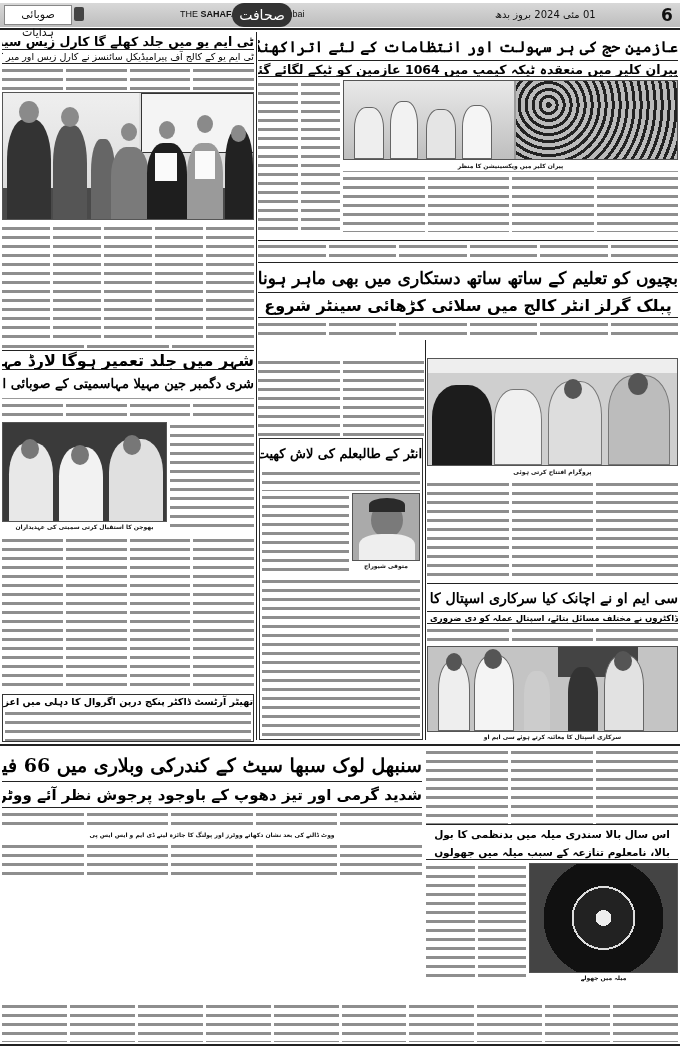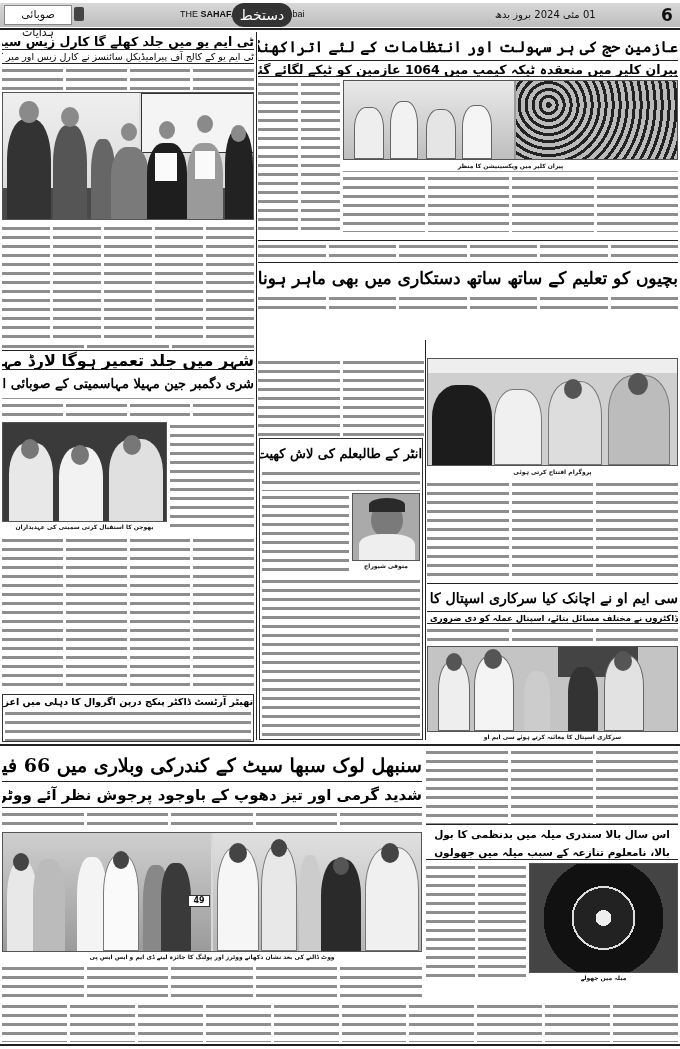--- a/index.html
+++ b/index.html
@@ -29,21 +29,21 @@
 
 <div class="abs hdr">
   <div class="band"></div>
   <div class="sec-label">صوبائی ہدایات</div>
   <div class="logo-ico"></div>
   <div class="brand">
     <span>THE</span>
     <b>SAHAFAT</b>
     <span>DAILY Mumbai</span>
   </div>
-  <div class="mast">دستخط</div>
+  <div class="mast">صحافت</div>
   <div class="date">01 مئی 2024 بروز بدھ</div>
   <div class="pno">6</div>
 </div>
 
 <div class="abs rule" style="left:256px;top:32px;width:1px;height:708px"></div>
 <div class="abs rule" style="left:425px;top:340px;width:1px;height:400px"></div>
 
 <div class="abs" style="left:2px;top:34px;width:252px;height:306px">
   <div class="h1" style="font-size:12.5px;height:16px;line-height:16px;border-bottom:1px solid #222">ٹی ایم یو میں جلد کھلے گا کارل زیس سینٹر آف ایکسیلنس</div>
   <div class="h1" style="font-size:9.5px;height:14px;line-height:14px;font-weight:normal;border-bottom:1px solid #222">ٹی ایم یو کے کالج آف پیرامیڈیکل سائنسز نے کارل زیس اور میر کے ساتھ ایم او یو پر دستخط کیے</div>
@@ -115,20 +115,21 @@
 <div class="abs" style="left:258px;top:242px;width:420px;height:98px">
   <div class="cols" style="height:20px">
       <div></div>
       <div></div>
       <div></div>
       <div></div>
       <div></div>
       <div></div>
     </div>
   <div class="h1" style="font-size:17px;height:30px;line-height:30px;font-family:'DejaVu Serif',serif;border-top:1px solid #222">بچیوں کو تعلیم کے ساتھ ساتھ دستکاری میں بھی ماہر ہونا چاہیے: ڈاکٹر رخشندہ روحی</div>
+  <div class="h1" style="font-size:16px;height:26px;line-height:26px;border-top:1px solid #222;border-bottom:1px solid #222">پبلک گرلز انٹر کالج میں سلائی کڑھائی سینٹر شروع</div>
   <div class="cols" style="height:18px;margin-top:2px">
       <div></div>
       <div></div>
       <div></div>
       <div></div>
       <div></div>
       <div></div>
     </div>
 </div>
 
@@ -258,42 +259,20 @@
 <div class="abs" style="left:2px;top:748px;width:420px;height:252px">
   <div class="h1" style="font-size:19px;height:34px;line-height:34px;font-family:'DejaVu Serif',serif;border-bottom:1px solid #222">سنبھل لوک سبھا سیٹ کے کندرکی وبلاری میں 66 فیصد پولنگ</div>
   <div class="h1" style="font-size:15px;height:26px;line-height:26px;border-bottom:1px solid #222">شدید گرمی اور تیز دھوپ کے باوجود پرجوش نظر آئے ووٹرز</div>
   <div class="cols" style="height:20px;margin-top:2px">
       <div></div>
       <div></div>
       <div></div>
       <div></div>
       <div></div>
     </div>
-  <div class="photo" style="position:relative;height:120px;margin-top:2px;background:#d8d8d8">
-    <div style="position:absolute;left:0;top:0;width:208px;height:120px;background:linear-gradient(#cfcfcf,#9a9a9a)"></div>
-    <div class="person" style="left:4px;width:30px;height:90px;background:#e8e8e8"></div>
-      <div class="head" style="left:10px;top:20px;width:16px;height:18px;background:#444"></div>
-    <div class="person" style="left:30px;width:32px;height:92px;background:#bbb"></div>
-    <div class="person" style="left:74px;width:30px;height:94px;background:#f4f4f4"></div>
-    <div class="person" style="left:100px;width:36px;height:96px;background:#fafafa;border:1px solid #777"></div>
-      <div class="head" style="left:110px;top:18px;width:16px;height:18px;background:#444"></div>
-    <div class="person" style="left:140px;width:26px;height:86px;background:#888"></div>
-    <div class="person" style="left:158px;width:30px;height:88px;background:#3a3a3a"></div>
-    <div style="position:absolute;left:185px;top:62px;width:22px;height:12px;background:#fff;border:1px solid #333;font-size:8px;font-weight:bold;text-align:center;line-height:10px">49</div>
-    <div style="position:absolute;left:210px;top:0;width:210px;height:120px;background:linear-gradient(#e0e0e0,#b5b5b5)"></div>
-    <div class="person" style="left:214px;width:42px;height:104px;background:#f6f6f6;border:1px solid #777"></div>
-      <div class="head" style="left:226px;top:10px;width:18px;height:20px;background:#444"></div>
-    <div class="person" style="left:258px;width:36px;height:106px;background:#e8e8e8;border:1px solid #777"></div>
-      <div class="head" style="left:268px;top:6px;width:16px;height:18px;background:#444"></div>
-    <div class="person" style="left:296px;width:22px;height:96px;background:#ccc"></div>
-    <div class="person" style="left:318px;width:40px;height:92px;background:#2a2a2a"></div>
-      <div class="head" style="left:330px;top:24px;width:16px;height:18px;background:#555"></div>
-    <div class="person" style="left:362px;width:54px;height:104px;background:#f0f0f0;border:1px solid #777"></div>
-      <div class="head" style="left:378px;top:10px;width:18px;height:20px;background:#444"></div>
-  </div>
   <div class="caption" style="height:10px;line-height:10px">ووٹ ڈالنے کی بعد نشان دکھاتے ووٹرز اور پولنگ کا جائزہ لیتے ڈی ایم و ایس ایس پی</div>
   <div class="cols" style="height:36px;margin-top:2px">
       <div></div>
       <div></div>
       <div></div>
       <div></div>
       <div></div>
     </div>
 </div>
 

